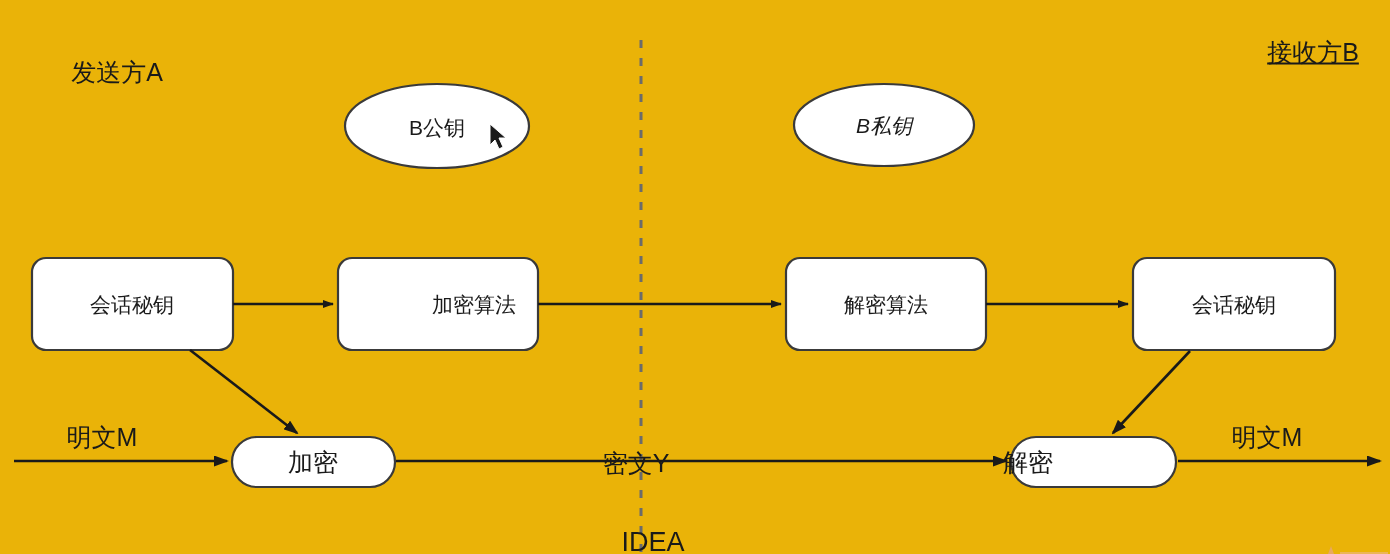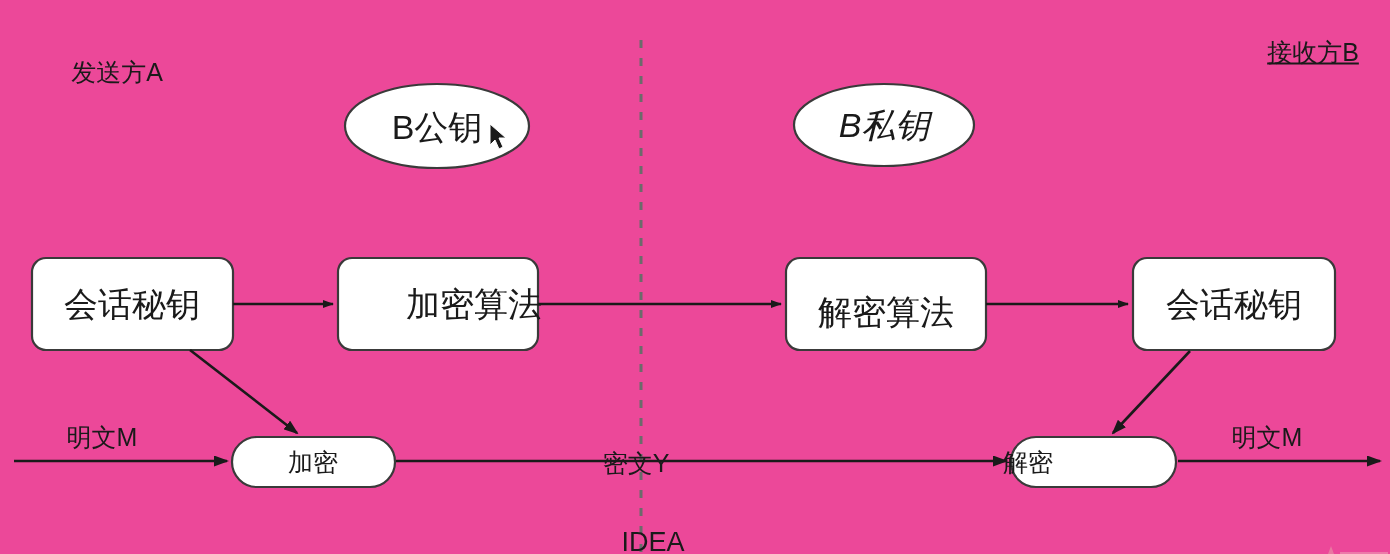--- a/index.html
+++ b/index.html
@@ -7,39 +7,39 @@
     padding: 0;
     background: #ffffff;
   }
   body {
     font-family: "Liberation Sans", "DejaVu Sans", sans-serif;
   }
   #canvas {
     position: relative;
     width: 1390px;
     height: 554px;
-    background: #ec4899;
+    background: #eab308;
     overflow: hidden;
   }
   #diagram-svg {
     position: absolute;
     left: 0;
     top: 0;
     width: 1390px;
     height: 554px;
   }
   .node-label,
   .free-label {
     position: absolute;
     color: #1a1a1a;
     white-space: nowrap;
     pointer-events: none;
   }
   .node-label {
-    font-size: 34px;
+    font-size: 21px;
     line-height: 1;
     transform: translate(-50%, -50%);
   }
   .free-label {
     font-size: 25px;
     line-height: 1;
     transform: translate(-50%, -50%);
   }
   .pill-label {
     font-size: 25px;
@@ -98,21 +98,21 @@
   </svg>
 
   <div class="free-label" style="left:117px; top:72px;">发送方A</div>
   <div class="free-label" style="left:1313px; top:52px;text-decoration:underline;">接收方B</div>
 
   <div class="node-label" style="left:437px; top:127px;">B公钥</div>
   <div class="node-label" style="left:884px; top:125px;font-style:italic;">B私钥</div>
 
   <div class="node-label" style="left:132px; top:304px;">会话秘钥</div>
   <div class="node-label" style="left:438px; top:304px;margin-left:36px;">加密算法</div>
-  <div class="node-label" style="left:886px; top:312px;text-align:right;">解密算法</div>
+  <div class="node-label" style="left:886px; top:304px;text-align:right;">解密算法</div>
   <div class="node-label" style="left:1234px; top:304px;">会话秘钥</div>
 
   <div class="node-label pill-label" style="left:313px; top:462px;">加密</div>
   <div class="node-label pill-label" style="left:1028px; top:462px;">解密</div>
 
   <div class="free-label" style="left:102px; top:437px;">明文M</div>
   <div class="free-label" style="left:636px; top:437px;margin-top:26px;">密文Y</div>
   <div class="free-label" style="left:1267px; top:437px;">明文M</div>
 
   <div class="free-label" style="left:641px; top:542px; font-size:27px;margin-left:12px;">IDEA</div>

